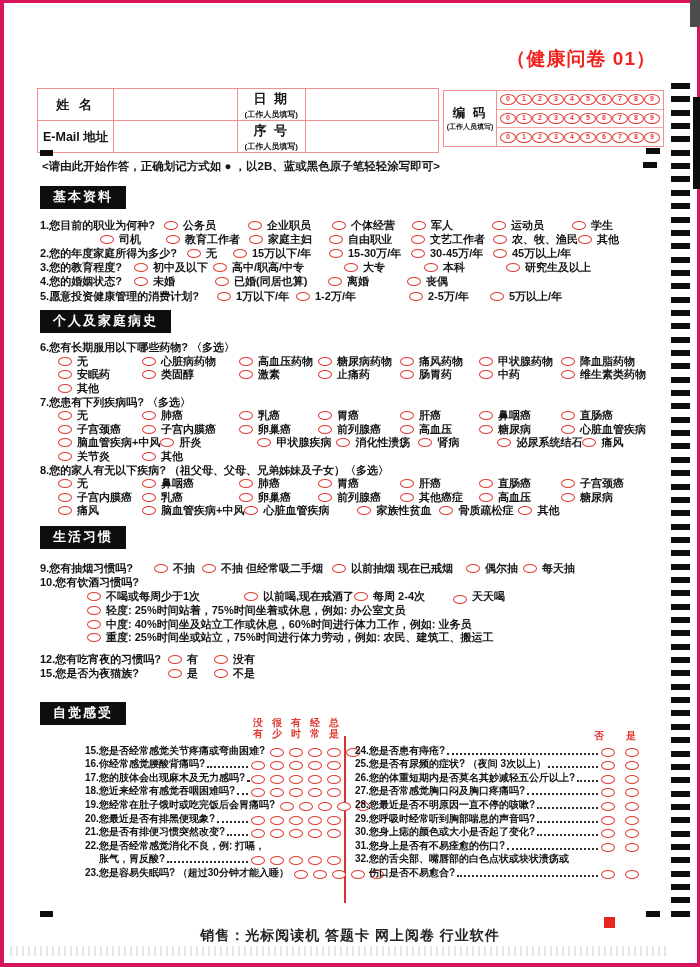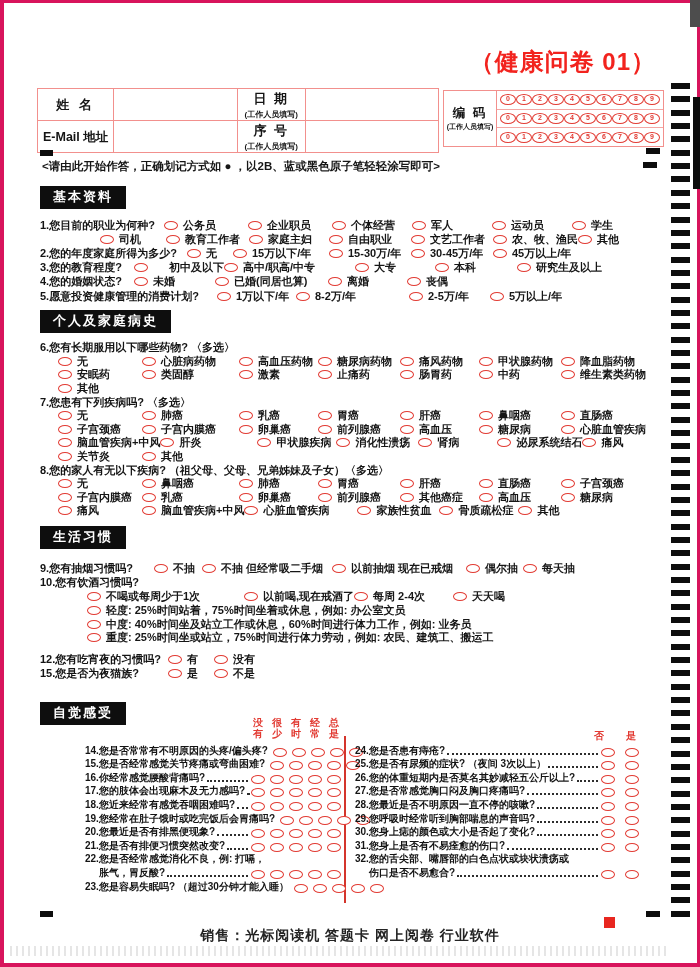--- a/index.html
+++ b/index.html
@@ -1,20 +1,20 @@
 <!DOCTYPE html>
 <html><head>
 <meta charset="utf-8">
 <style>
   html,body{margin:0;padding:0;background:#fff;}
   .page{position:relative;width:700px;height:967px;background:#ffffff;overflow:hidden;
         font-family:"Liberation Sans","DejaVu Sans",sans-serif;font-weight:700;color:#141414;}
   .frame{position:absolute;inset:0;border:3px solid #d8145c;border-left-width:4px;border-bottom-width:4px;pointer-events:none;z-index:50;}
   
-  .title{position:absolute;top:46px;right:44px;font-size:24px;letter-spacing:1px;color:#f2231e;white-space:nowrap;text-align:center;}
+  .title{position:absolute;top:46px;right:44px;font-size:19px;letter-spacing:1px;color:#f2231e;white-space:nowrap;text-align:center;}
   
   .info-table{position:absolute;left:37px;top:88px;width:402px;height:59px;border-collapse:collapse;}
   .info-table td{border:1.5px solid #f2908d;padding:0;vertical-align:middle;text-align:center;}
   .lbl-main{font-size:13px;letter-spacing:3px;color:#151515;}
   .lbl-sub{font-size:8px;letter-spacing:0;color:#151515;display:block;margin-top:1px;}
   
   .code-box{position:absolute;left:443px;top:90px;width:219px;height:55px;border:1.5px solid #f2908d;display:flex;}
   .code-label-cell{width:62px;border-right:1.5px solid #f2908d;display:flex;flex-direction:column;align-items:center;justify-content:center;}
   .code-label{font-size:12.5px;letter-spacing:2px;color:#151515;}
   .code-note{font-size:7px;color:#151515;}
@@ -228,21 +228,21 @@
             </span>
             <span class="opt" style="min-width: 82px;">
               <span class="bub"></span>
               <span class="opt-text">45万以上/年</span>
             </span>
           </div>
         </div>
         <div>
           <div class="line" style="height: 14.2px;">
             <span class="qlabel" style="width: 94px;">3.您的教育程度?</span>
-            <span class="opt" style="min-width: 79px; gap: 16px;">
+            <span class="opt" style="min-width: 79px;">
               <span class="bub"></span>
               <span class="opt-text">初中及以下</span>
             </span>
             <span class="opt" style="min-width: 131px;">
               <span class="bub"></span>
               <span class="opt-text">高中/职高/中专</span>
             </span>
             <span class="opt" style="min-width: 80px;">
               <span class="bub"></span>
               <span class="opt-text">大专</span>
@@ -280,21 +280,21 @@
         </div>
         <div>
           <div class="line" style="height: 14.2px;">
             <span class="qlabel" style="width: 177px;">5.愿意投资健康管理的消费计划?</span>
             <span class="opt" style="min-width: 79px;">
               <span class="bub"></span>
               <span class="opt-text">1万以下/年</span>
             </span>
             <span class="opt" style="min-width: 113px;">
               <span class="bub"></span>
-              <span class="opt-text">8-2万/年</span>
+              <span class="opt-text">1-2万/年</span>
             </span>
             <span class="opt" style="min-width: 81px;">
               <span class="bub"></span>
               <span class="opt-text">2-5万/年</span>
             </span>
             <span class="opt" style="min-width: 82px;">
               <span class="bub"></span>
               <span class="opt-text">5万以上/年</span>
             </span>
           </div>
@@ -613,21 +613,21 @@
               <span class="opt-text">不喝或每周少于1次</span>
             </span>
             <span class="opt" style="min-width: 95px;">
               <span class="bub"></span>
               <span class="opt-text">以前喝,现在戒酒了</span>
             </span>
             <span class="opt" style="min-width: 99px;">
               <span class="bub"></span>
               <span class="opt-text">每周 2-4次</span>
             </span>
-            <span class="opt" style="min-width: 82px;">
+            <span class="opt" style="min-width: 82px; align-items: flex-end;">
               <span class="bub"></span>
               <span class="opt-text">天天喝</span>
             </span>
           </div>
         </div>
         <div>
           <div class="line" style="height: 13.8px; margin-left: 47px;">
             <span class="opt" style="min-width: 82px;">
               <span class="bub"></span>
               <span class="opt-text">轻度: 25%时间站着，75%时间坐着或休息，例如: 办公室文员</span>
@@ -684,31 +684,20 @@
       <span class="sc">有<br>时</span>
       <span class="sc">经<br>常</span>
       <span class="sc">总<br>是</span>
     </div>
   <div class="scale2-head" id="scale2-head">
       <span>否</span>
       <span>是</span>
     </div>
   <div class="vdivider"></div>
   <div class="feel-left" id="feel-left">
-      <div class="frow">
-        <span class="ftext">14.您是否常常有不明原因的头疼/偏头疼?</span>
-        <span class="leader"></span>
-        <span class="fb fb5">
-          <span class="bub"></span>
-          <span class="bub"></span>
-          <span class="bub"></span>
-          <span class="bub"></span>
-          <span class="bub"></span>
-        </span>
-      </div>
       <div class="frow">
         <span class="ftext">15.您是否经常感觉关节疼痛或弯曲困难?</span>
         <span class="leader"></span>
         <span class="fb fb5">
           <span class="bub"></span>
           <span class="bub"></span>
           <span class="bub"></span>
           <span class="bub"></span>
           <span class="bub"></span>
         </span>

